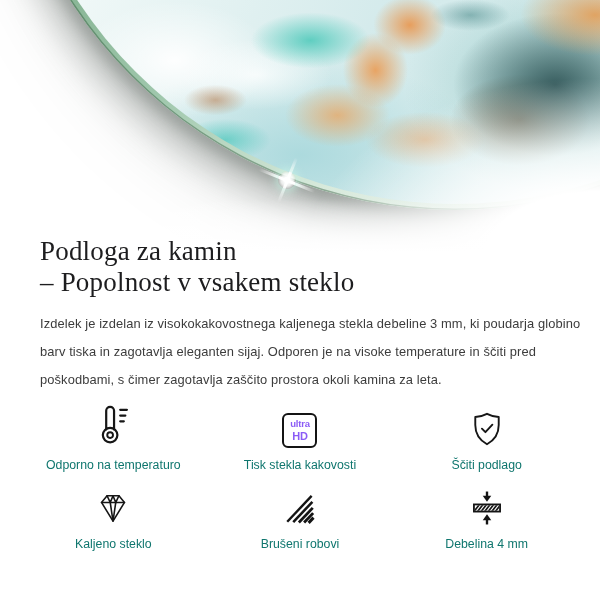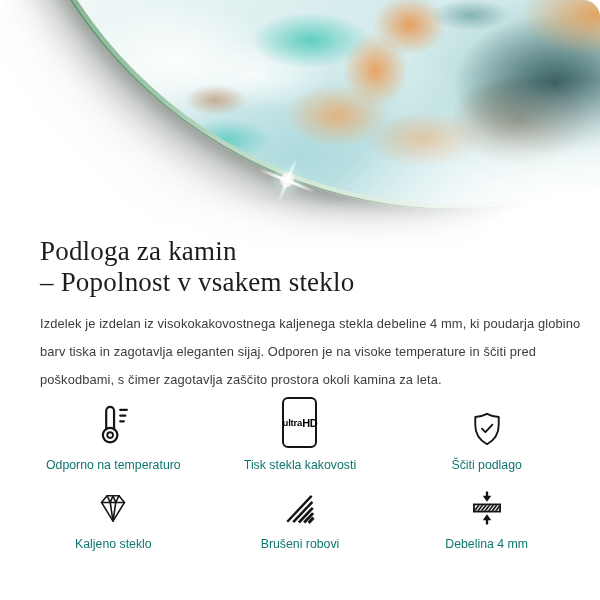--- a/index.html
+++ b/index.html
@@ -1,17 +1,17 @@
 <!DOCTYPE html>
 <html><head>
 <meta charset="utf-8">
 <style>
   html,body{margin:0;padding:0;background:#fff;}
   .canvas{position:relative;width:600px;height:600px;background:#fff;overflow:hidden;
-          font-family:"Liberation Sans","DejaVu Sans",sans-serif;border-radius:17px;}
+          font-family:"Liberation Sans","DejaVu Sans",sans-serif;}
 
   
   .hero{position:absolute;left:0;top:0;width:600px;height:252px;overflow:hidden;}
   .glass-outer{position:absolute;left:-3px;top:-706px;width:916px;height:916px;border-radius:50%;
     background:linear-gradient(150deg,#cfe4d6 30%,#8ab797 52%,#9fc7ac 62%,#d8ead c 75%,#c2dbc9 85%);
     background:linear-gradient(150deg,#cfe4d6 30%,#8ab797 52%,#9fc7ac 62%,#d8eadc 75%,#c2dbc9 85%);
     box-shadow:-12px 18px 32px rgba(96,106,100,.38),-4px 7px 12px rgba(96,106,100,.30),0 34px 70px rgba(120,126,122,.22),
                inset 0 0 0 1.5px rgba(52,92,62,.45);}
   .glass-art{position:absolute;left:6px;top:6px;width:904px;height:904px;border-radius:50%;
     background:
@@ -52,22 +52,22 @@
   .desc{position:absolute;left:40px;top:310px;width:552px;margin:0;font-size:12.9px;line-height:28px;
     color:#3c3c3c;letter-spacing:.1px;}
 
   
   .features{position:absolute;left:20px;top:402px;width:560px;display:grid;
     grid-template-columns:1fr 1fr 1fr;grid-row-gap:8px;}
   .feature{display:flex;flex-direction:column;align-items:center;}
   .icon-area{height:46px;display:flex;align-items:flex-end;justify-content:center;}
   .f-label{margin-top:9px;font-size:12.3px;line-height:16px;color:#0f766e;white-space:nowrap;}
   .icon-svg{display:block;}
-  .uhd-box{width:35px;height:51px;box-sizing:border-box;border:2.6px solid #141414;border-radius:6px;
-    display:flex;flex-direction:row;align-items:center;justify-content:center;color:#000000;}
+  .uhd-box{width:35px;height:35px;box-sizing:border-box;border:2.6px solid #141414;border-radius:6px;
+    display:flex;flex-direction:column;align-items:center;justify-content:center;color:#8b5cf6;}
   .uhd-top{font-size:9.5px;font-weight:700;line-height:10px;letter-spacing:-.2px;}
   .uhd-bottom{font-size:11px;font-weight:800;line-height:14px;letter-spacing:-.3px;}
 </style>
 </head>
 <body>
 
 <div class="canvas">
 
   <div class="hero">
     <div class="glass-outer">
@@ -78,21 +78,21 @@
     <div class="sparkle">
       <div class="s-ray-h"></div>
         <div class="s-ray-v"></div>
         <div class="s-core"></div>
     </div>
   </div>
 
   <h1 class="title"><span>Podloga za kamin</span><br>
     <span>– Popolnost v vsakem steklo</span></h1>
 
-  <p class="desc">Izdelek je izdelan iz visokokakovostnega kaljenega stekla debeline 4 mm, ki poudarja globino barv tiska in zagotavlja eleganten sijaj. Odporen je na visoke temperature in ščiti pred poškodbami, s čimer zagotavlja zaščito prostora okoli kamina za leta.</p>
+  <p class="desc">Izdelek je izdelan iz visokokakovostnega kaljenega stekla debeline 3 mm, ki poudarja globino barv tiska in zagotavlja eleganten sijaj. Odporen je na visoke temperature in ščiti pred poškodbami, s čimer zagotavlja zaščito prostora okoli kamina za leta.</p>
 
   <div class="features">
 
     <div class="feature">
       <div class="icon-area">
         <svg class="icon-svg" width="46" height="46" viewBox="0 0 48 48" fill="none" stroke="#161616" stroke-width="2.3" stroke-linecap="round">
           <circle cx="21" cy="34.5" r="7.6"></circle>
           <circle cx="21" cy="34.5" r="3" stroke-width="2"></circle>
           <path d="M16.9 28.6 V9.2 a4.1 4.1 0 0 1 8.2 0 V28.6"></path>
           <path d="M31.5 8.2 h7"></path>

